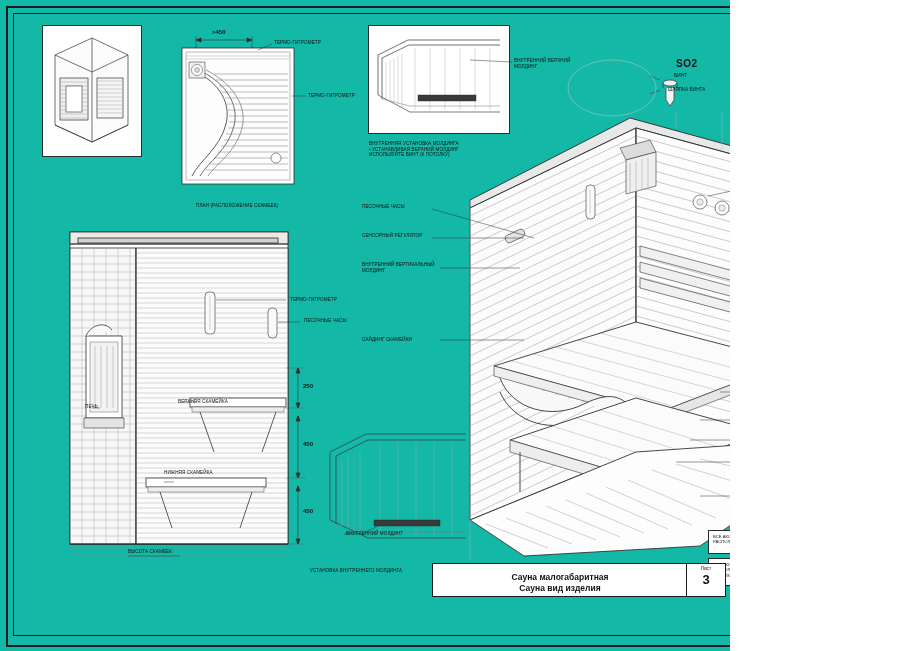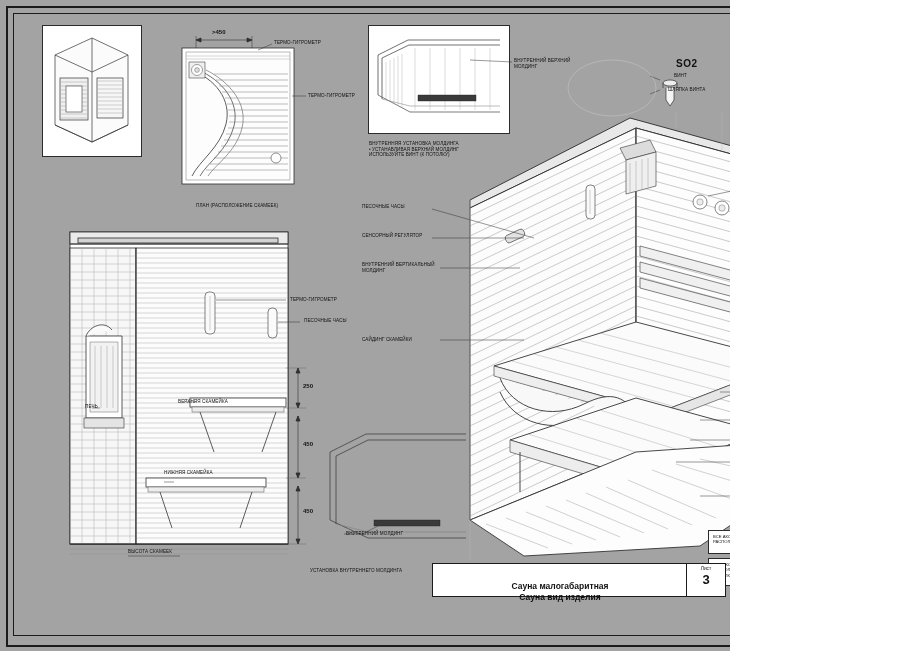--- a/index.html
+++ b/index.html
@@ -1,17 +1,17 @@
 <!DOCTYPE html>
 <html><head>
 <meta charset="utf-8">
 <style>
   html,body{margin:0;padding:0;background:#ffffff;}
   body{width:910px;height:651px;font-family:"Liberation Sans",sans-serif;color:#111;}
-  #sheet{position:relative;width:730px;height:651px;background:#a3a3a3;overflow:hidden;}
+  #sheet{position:relative;width:730px;height:651px;background:#14b8a6;overflow:hidden;}
   .frame-outer{position:absolute;left:6px;top:6px;width:896px;height:637px;border:2px solid #1b1b1b;}
   .frame-inner{position:absolute;left:13px;top:13px;width:880px;height:621px;border:1px solid #1b1b1b;}
   .box{position:absolute;border:1px solid #2b2b2b;background:#fff;}
   .lbl{position:absolute;font-size:4.6px;line-height:1.25;letter-spacing:.1px;color:#111;white-space:pre-line;}
   svg{position:absolute;left:0;top:0;overflow:visible;}
   .titleblock{position:absolute;border:1px solid #1b1b1b;background:#fff;}
   .tb-title{font-size:8.5px;font-weight:bold;text-align:center;line-height:1.3;}
   .tb-sheet{font-size:4.8px;text-align:center;}
   .tb-num{font-size:13px;font-weight:bold;text-align:center;}
   .note{position:absolute;border:1px solid #2b2b2b;background:#fff;font-size:4.2px;line-height:1.3;padding:3px 4px;box-sizing:border-box;white-space:pre-line;}
@@ -561,21 +561,21 @@
   <div class="lbl" style="left:800px;top:459px;width:88px;">ОПОРА НИЖНЕЙ СКАМЕЙКИ</div>
   <div class="lbl" style="left:840px;top:493px;width:40px;">ПОЛ</div>
 
   <div class="note" style="left:708px;top:530px;width:180px;height:24px;">ВСЕ АКСЕССУАРЫ ИЗ ДЕРЕВА ДОЛЖНЫ БЫТЬ
 РАСПОЛОЖЕНЫ КАК МИН. В 450ММ ОТ ПЕЧИ</div>
   <div class="note" style="left:708px;top:558px;width:180px;height:28px;">ВСЕ АКСЕССУАРЫ ИЗ ДЕРЕВА ДОЛЖНЫ БЫТЬ
 РАСПОЛОЖЕНЫ КАК МИН. В 350ММ ОТ
 ПОТОЛКА</div>
 
   <div class="titleblock" style="left:432px;top:563px;width:254px;height:32px;">
-    <div class="tb-title" style="margin-top:17px;">
+    <div class="tb-title" style="margin-top:8px;">
       <span>Сауна малогабаритная</span><br>
       <span>Сауна вид изделия</span>
     </div>
   </div>
   <div class="titleblock" style="left:686px;top:563px;width:38px;height:32px;">
     <div class="tb-sheet" style="margin-top:2px;">Лист</div>
     <div class="tb-num" style="margin-top:1px;">3</div>
   </div>
 
 </div>

